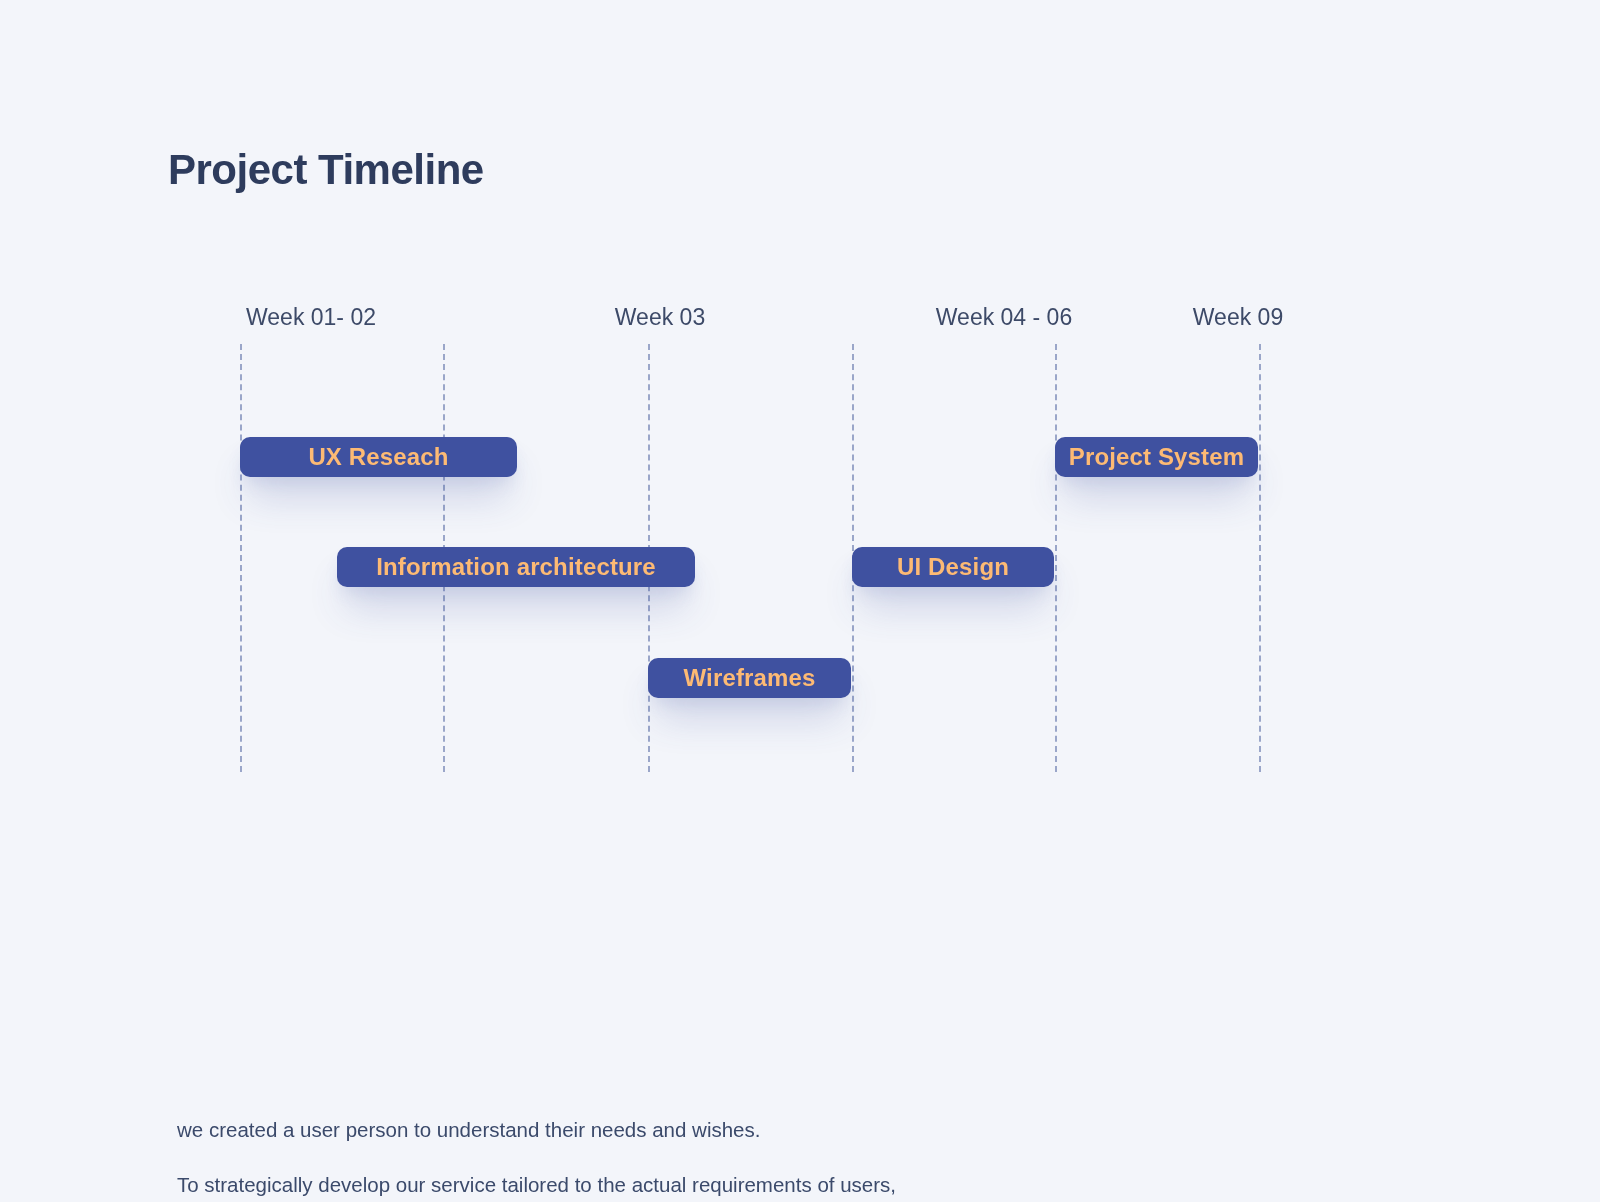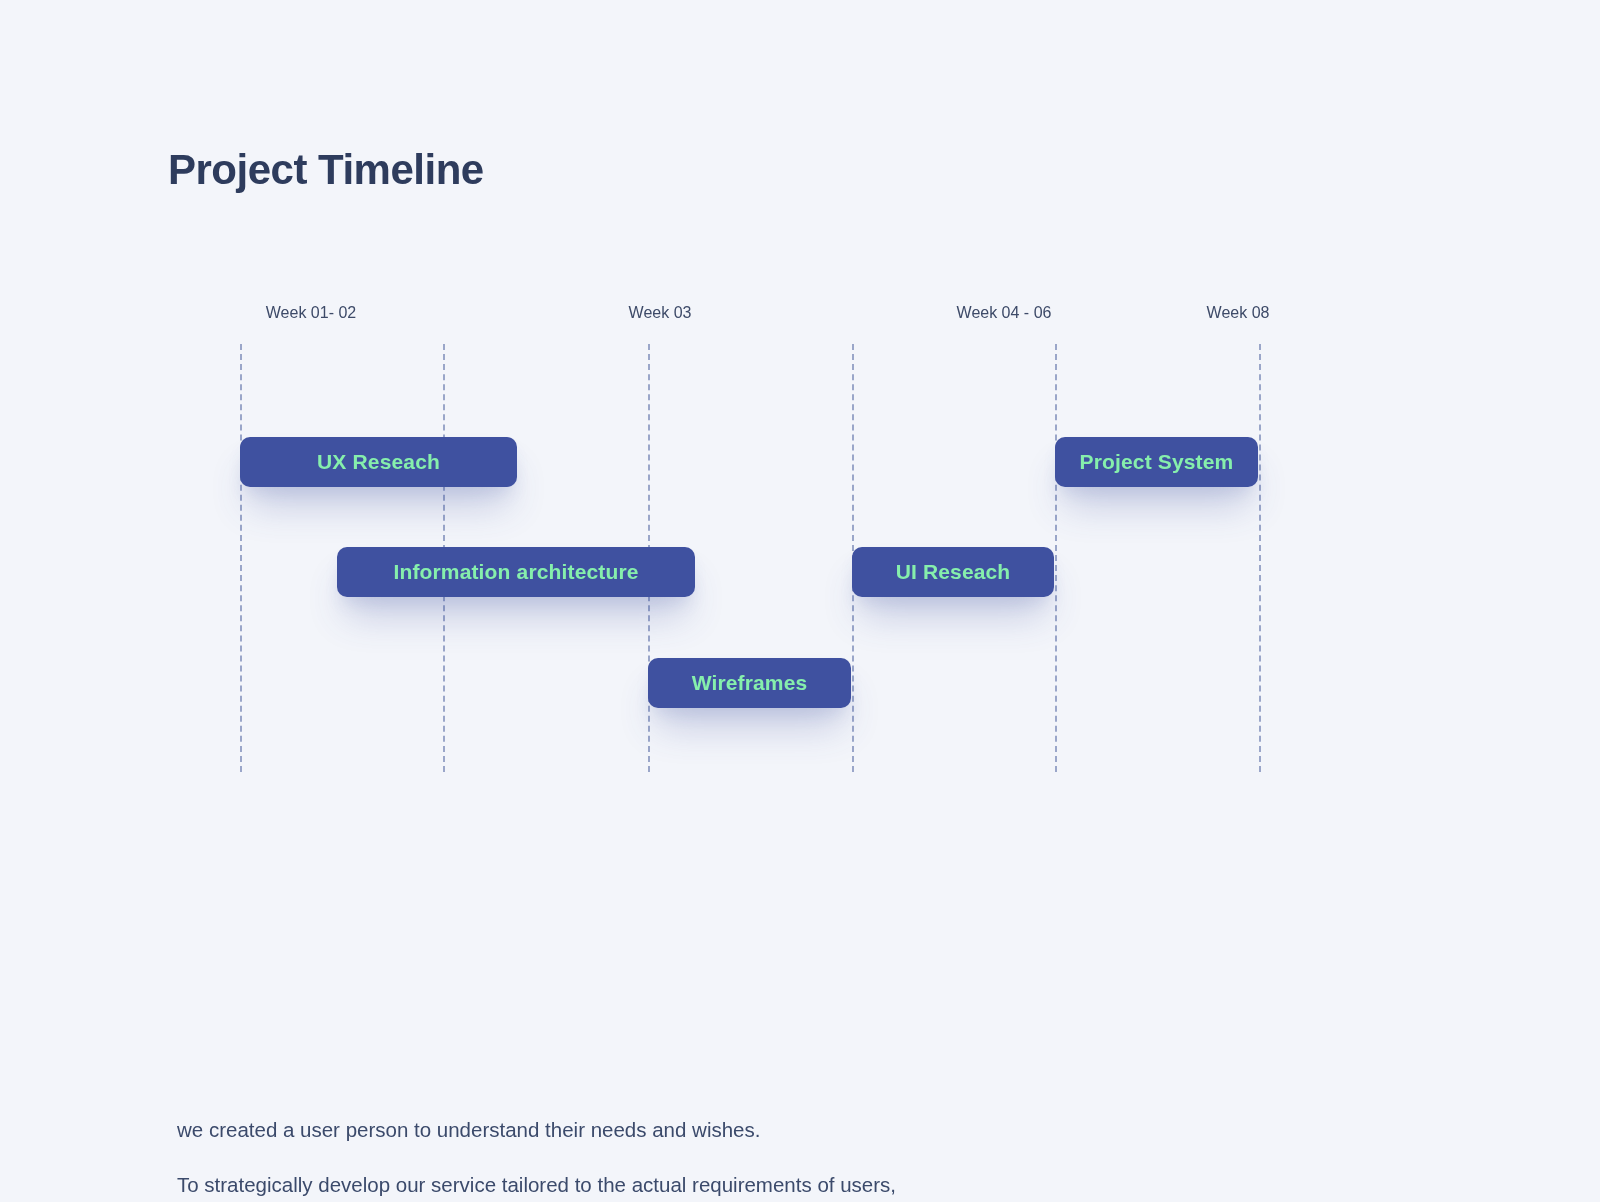--- a/index.html
+++ b/index.html
@@ -50,87 +50,87 @@
     left: 0;
     top: 0;
     width: 1600px;
     height: 800px;
   }
 
   
   .week-label {
     position: absolute;
     top: 268px;
-    font-size: 16px;
+    font-size: 23px;
     color: #3d4a68;
     white-space: nowrap;
     transform: translateX(-50%);
   }
 
   
   .gridline {
     position: absolute;
     top: 320px;
     height: 428px;
     width: 0;
     border-left: 2px dashed #9aa6c9;
   }
 
   
   .task-bar {
     position: absolute;
-    height: 50px;
+    height: 40px;
     background: #3f51a0;
     border-radius: 10px;
     display: flex;
     align-items: center;
     justify-content: center;
-    color: #86efac;
+    color: #fdba74;
     font-weight: bold;
-    font-size: 21px;
+    font-size: 24px;
     letter-spacing: 0.15px;
     white-space: nowrap;
     box-shadow: 0 26px 38px -10px rgba(63, 81, 160, 0.30),
                 0 10px 18px -6px rgba(63, 81, 160, 0.18);
     z-index: 3;
   }
 </style>
 </head>
 <body>
 
 <div class="page">
 
   <h1 class="section-title" id="title-project-timeline">Project Timeline</h1>
 
   <div class="timeline">
 
     <div>
       <span class="week-label" style="left:287px">Week 01- 02</span>
       <span class="week-label" style="left:636px">Week 03</span>
       <span class="week-label" style="left:980px">Week 04 - 06</span>
-      <span class="week-label" style="left:1214px">Week 08</span>
+      <span class="week-label" style="left:1214px">Week 09</span>
     </div>
 
     <div>
       <div class="gridline" style="left:216px"></div>
       <div class="gridline" style="left:419px"></div>
       <div class="gridline" style="left:624px"></div>
       <div class="gridline" style="left:828px"></div>
       <div class="gridline" style="left:1031px"></div>
       <div class="gridline" style="left:1235px"></div>
     </div>
 
     <div>
       <div class="task-bar" style="left:216px;  width:277px; top:413px">UX Reseach</div>
 
       <div class="task-bar" style="left:313px;  width:358px; top:523px">Information architecture</div>
 
       <div class="task-bar" style="left:624px;  width:203px; top:634px">Wireframes</div>
 
-      <div class="task-bar" style="left:828px;  width:202px; top:523px">UI Reseach</div>
+      <div class="task-bar" style="left:828px;  width:202px; top:523px">UI Design</div>
 
       <div class="task-bar" style="left:1031px; width:203px; top:413px">Project System</div>
     </div>
 
   </div>
 
 
   <p class="body-paragraph">
     <span class="line">we created a user person to understand their needs and wishes.</span>
     <span class="line">To strategically develop our service tailored to the actual requirements of users,</span>

